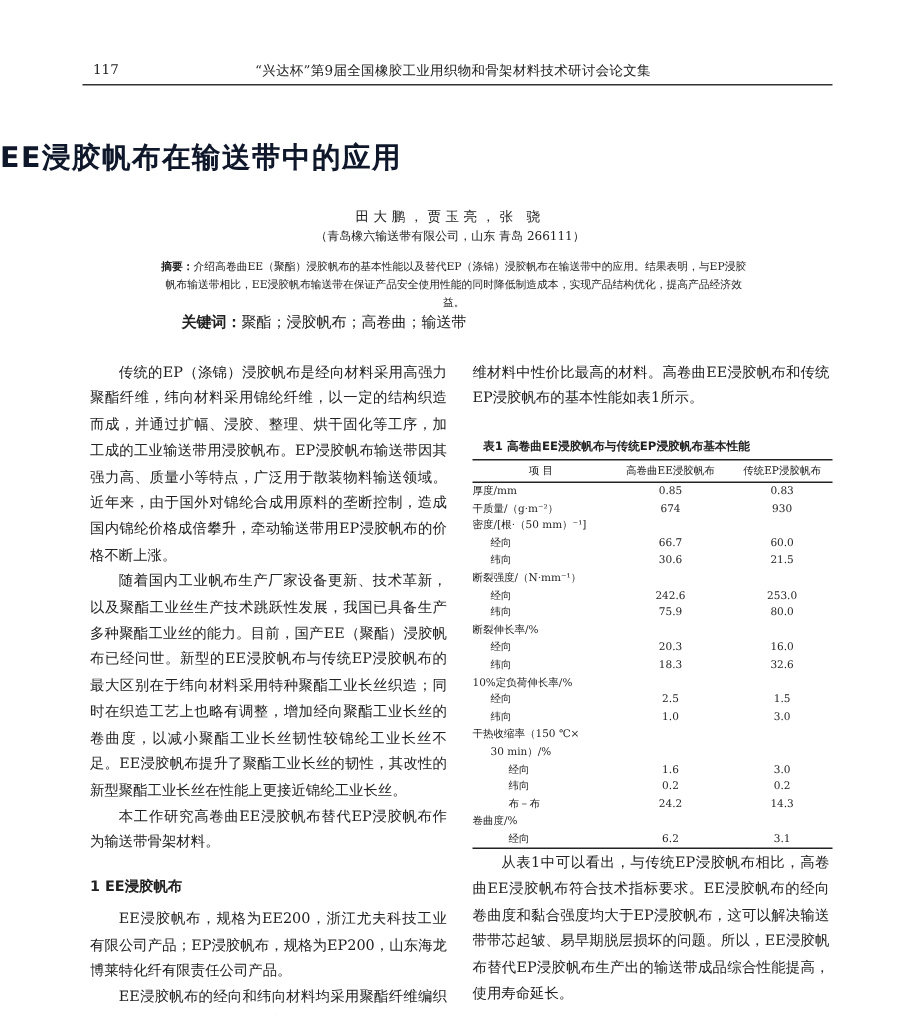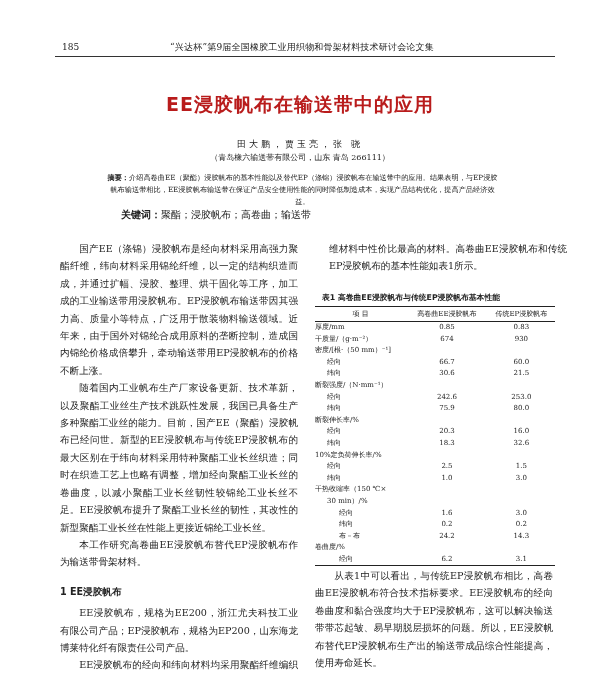--- a/index.html
+++ b/index.html
@@ -2,61 +2,61 @@
 <html><head>
 <meta charset="utf-8">
 <style>
   html, body { margin: 0; padding: 0; background: #fff; }
   body { width: 600px; height: 677px; position: relative; overflow: hidden;
          font-family: "DejaVu Serif", serif; color: #222; }
   .abs { position: absolute; }
   .hdr-page { left: 62px; top: 42px; font-size: 9px; }
   .hdr-title { left: 170px; top: 41px; font-size: 9px; letter-spacing: 0.2px; }
   .hdr-rule { left: 55px; top: 56px; width: 500px; height: 0; border-top: 1px solid #333; }
-  .title { left: 0; width: 600px; top: 92px; text-align: center; font-family: "DejaVu Sans", sans-serif;
-           font-weight: bold; font-size: 19px; letter-spacing: 1px; color: #b91c1c; }
+  .title { left: 0; width: 600px; top: 92px; text-align: left; font-family: "DejaVu Sans", sans-serif;
+           font-weight: bold; font-size: 19px; letter-spacing: 1px; color: #0f172a; }
   .authors { left: 0; width: 600px; top: 138px; text-align: center; font-size: 9px; letter-spacing: 3px; }
   .affil { left: 0; width: 600px; top: 152px; text-align: center; font-size: 8px; }
   .abstract { left: 105px; top: 172px; width: 395px; font-size: 7.2px; line-height: 12px; text-align: center; }
   .abstract b { font-family: "DejaVu Sans", sans-serif; }
   .kw { left: 121px; top: 208px; width: 380px; font-size: 10px; }
   .kw b { font-family: "DejaVu Sans", sans-serif; }
   .col { font-size: 9.6px; line-height: 17.4px; text-align: justify; }
   .col p { margin: 0; text-indent: 2em; }
   .left { left: 60px; top: 240px; width: 238px; }
-  .right-intro { left: 329px; top: 240px; width: 238px; }
+  .right-intro { left: 315px; top: 240px; width: 238px; }
   .sec { font-family: "DejaVu Sans", sans-serif; font-weight: bold; font-size: 9.6px; margin: 12px 0 4px 0; }
   .tcap { left: 322px; top: 292px; width: 230px; font-size: 7.8px; font-family: "DejaVu Sans", sans-serif; font-weight: bold; }
   table.dt { position: absolute; left: 315px; top: 306px; width: 240px; border-collapse: collapse; font-size: 7px; }
   table.dt th { font-weight: normal; border-top: 1px solid #222; border-bottom: 1px solid #222; padding: 2px 0; height: 10px; }
   table.dt td { padding: 0; height: 11.6px; line-height: 11.6px; }
   table.dt td.v { text-align: center; }
   table.dt tr:last-child td { border-bottom: 1px solid #222; }
   .right-after { left: 315px; top: 567px; width: 238px; }
 </style>
 </head>
 <body>
 
-<div class="abs hdr-page">185</div>
+<div class="abs hdr-page">117</div>
 <div class="abs hdr-title">“兴达杯”第9届全国橡胶工业用织物和骨架材料技术研讨会论文集</div>
 <div class="abs hdr-rule"></div>
 
 <div class="abs title">EE浸胶帆布在输送带中的应用</div>
 <div class="abs authors">田大鹏，贾玉亮，张  骁</div>
 <div class="abs affil">（青岛橡六输送带有限公司，山东 青岛  266111）</div>
 
 <div class="abs abstract">
   <b>摘要：</b><span>介绍高卷曲EE（聚酯）浸胶帆布的基本性能以及替代EP（涤锦）浸胶帆布在输送带中的应用。结果表明，与EP浸胶帆布输送带相比，EE浸胶帆布输送带在保证产品安全使用性能的同时降低制造成本，实现产品结构优化，提高产品经济效益。</span>
 </div>
 <div class="abs kw">
   <b>关键词：</b><span>聚酯；浸胶帆布；高卷曲；输送带</span>
 </div>
 
 <div class="abs col left">
-  <p>国产EE（涤锦）浸胶帆布是经向材料采用高强力聚酯纤维，纬向材料采用锦纶纤维，以一定的结构织造而成，并通过扩幅、浸胶、整理、烘干固化等工序，加工成的工业输送带用浸胶帆布。EP浸胶帆布输送带因其强力高、质量小等特点，广泛用于散装物料输送领域。近年来，由于国外对锦纶合成用原料的垄断控制，造成国内锦纶价格成倍攀升，牵动输送带用EP浸胶帆布的价格不断上涨。</p>
+  <p>传统的EP（涤锦）浸胶帆布是经向材料采用高强力聚酯纤维，纬向材料采用锦纶纤维，以一定的结构织造而成，并通过扩幅、浸胶、整理、烘干固化等工序，加工成的工业输送带用浸胶帆布。EP浸胶帆布输送带因其强力高、质量小等特点，广泛用于散装物料输送领域。近年来，由于国外对锦纶合成用原料的垄断控制，造成国内锦纶价格成倍攀升，牵动输送带用EP浸胶帆布的价格不断上涨。</p>
   <p>随着国内工业帆布生产厂家设备更新、技术革新，以及聚酯工业丝生产技术跳跃性发展，我国已具备生产多种聚酯工业丝的能力。目前，国产EE（聚酯）浸胶帆布已经问世。新型的EE浸胶帆布与传统EP浸胶帆布的最大区别在于纬向材料采用特种聚酯工业长丝织造；同时在织造工艺上也略有调整，增加经向聚酯工业长丝的卷曲度，以减小聚酯工业长丝韧性较锦纶工业长丝不足。EE浸胶帆布提升了聚酯工业长丝的韧性，其改性的新型聚酯工业长丝在性能上更接近锦纶工业长丝。</p>
   <p>本工作研究高卷曲EE浸胶帆布替代EP浸胶帆布作为输送带骨架材料。</p>
   <div class="sec">1  EE浸胶帆布</div>
   <p>EE浸胶帆布，规格为EE200，浙江尤夫科技工业有限公司产品；EP浸胶帆布，规格为EP200，山东海龙博莱特化纤有限责任公司产品。</p>
   <p>EE浸胶帆布的经向和纬向材料均采用聚酯纤维编织而成。聚酯纤维具有断裂强度高、不容易蠕变伸长、耐气候、耐腐蚀等特性，是目前所有纤</p>
 </div>
 
 <div class="abs col right-intro">
   <p style="text-indent:0">维材料中性价比最高的材料。高卷曲EE浸胶帆布和传统EP浸胶帆布的基本性能如表1所示。</p>
 </div>

